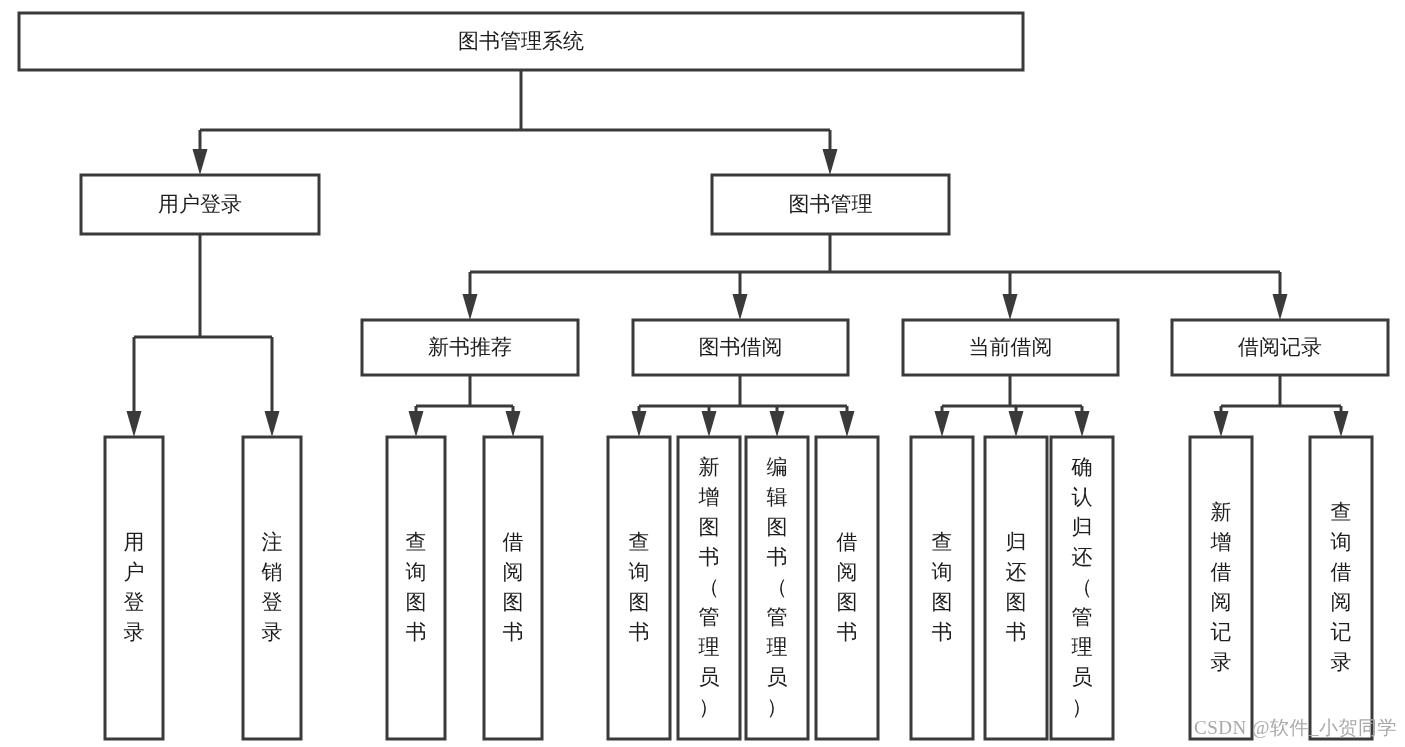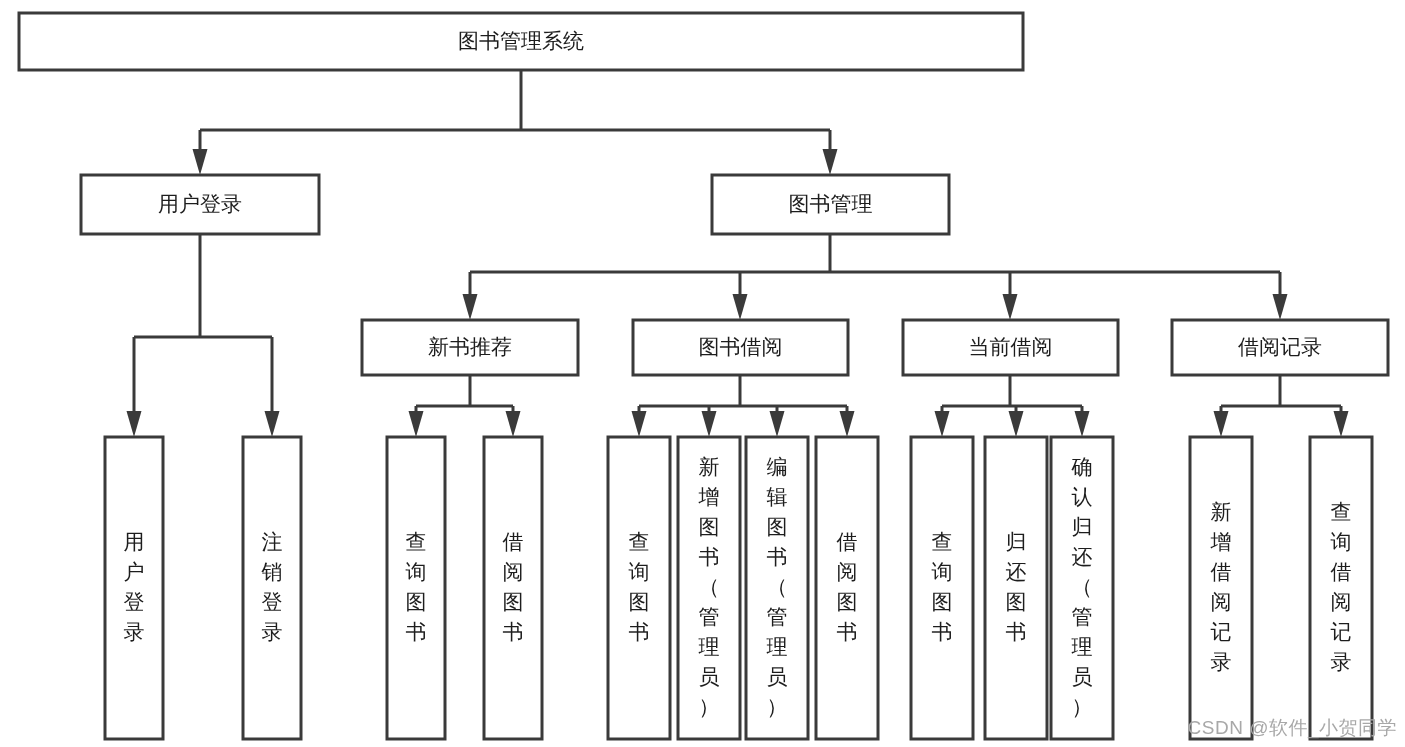--- a/index.html
+++ b/index.html
@@ -56,21 +56,21 @@
     font-size: 21px;
     fill: #1d1d1d;
     text-anchor: middle;
     dominant-baseline: middle;
     white-space: pre;
   }
   .watermark {
     position: absolute;
     right: 8px;
     bottom: 6px;
-    font-family: Liberation Sans, sans-serif;
+    font-family: Liberation Serif, serif;
     font-size: 19px;
     color: #a8a8a8;
     letter-spacing: 0.5px;
     user-select: none;
     pointer-events: none;
     white-space: nowrap;
   }
 </style>
 </head>
 <body>

